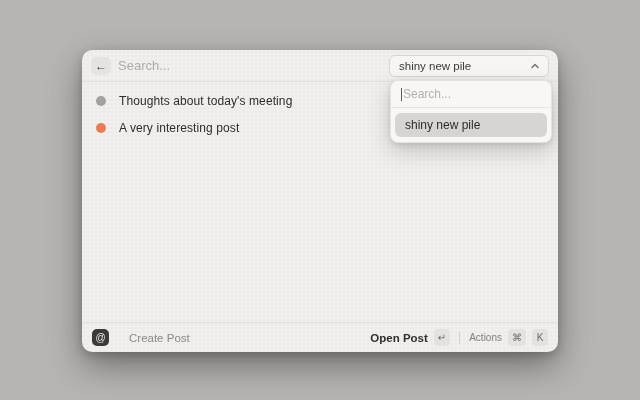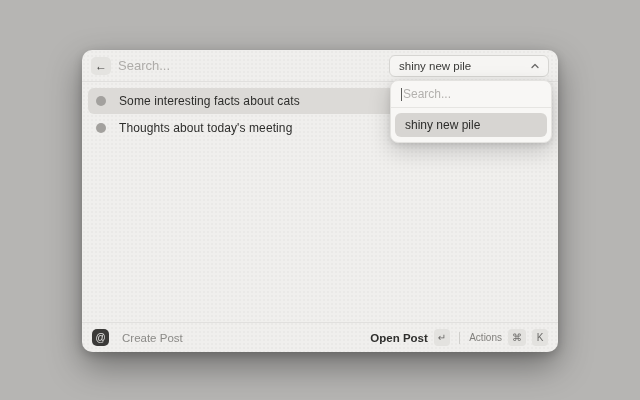--- a/index.html
+++ b/index.html
@@ -155,21 +155,21 @@
     color: #e8e7e5;
     font-size: 10px;
     display: flex; align-items: center; justify-content: center;
     flex: 0 0 auto;
   }
   .create-post {
     display: flex; align-items: center;
     cursor: pointer;
   }
   .create-post-label {
-    margin-left: 13px;
+    margin-left: 20px;
     font-size: 11.5px;
     color: #8b8a87;
   }
   .footer-spacer { flex: 1 1 auto; }
   .footer-right {
     display: flex; align-items: center;
     gap: 6px;
   }
   .open-post-label {
     font-size: 11.5px;
@@ -212,27 +212,27 @@
         <span class="pile-select-label">shiny new pile</span>
         <span class="chevron-up">
           <svg width="8" height="8" viewBox="0 0 8 8">
             <polyline points="1,5.5 4,2.5 7,5.5" fill="none" stroke="#6b6a68" stroke-width="1.3" stroke-linecap="round" stroke-linejoin="round"></polyline>
           </svg>
         </span>
       </div>
     </div>
 
     <div class="post-list">
-      <div class="post-row selected">
-        <span class="post-dot" style="background: rgb(163, 161, 158);"></span>
-        <span class="post-title">Some interesting facts about cats</span>
-      </div>
       <div class="post-row">
         <span class="post-dot" style="background: rgb(163, 161, 158);"></span>
         <span class="post-title">Thoughts about today's meeting</span>
+      </div>
+      <div class="post-row">
+        <span class="post-dot" style="background: rgb(236, 122, 82);"></span>
+        <span class="post-title">A very interesting post</span>
       </div>
     </div>
 
     <div class="dropdown-panel">
       <div class="panel-search">
         <span class="text-cursor"></span>
         <span class="panel-search-placeholder">Search...</span>
       </div>
       <div class="panel-option">
         <span class="panel-option-label">shiny new pile</span>

